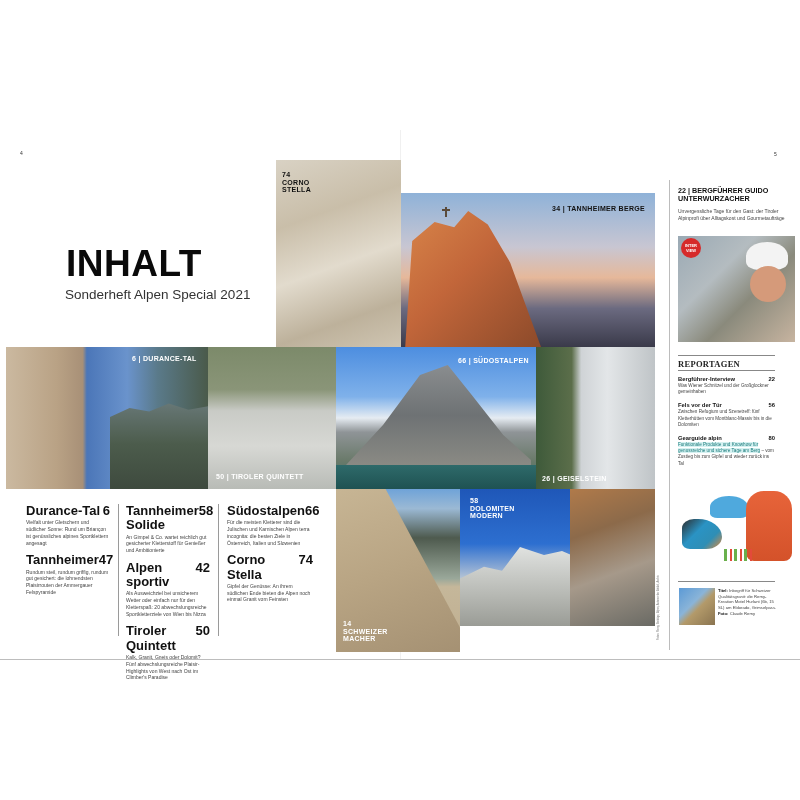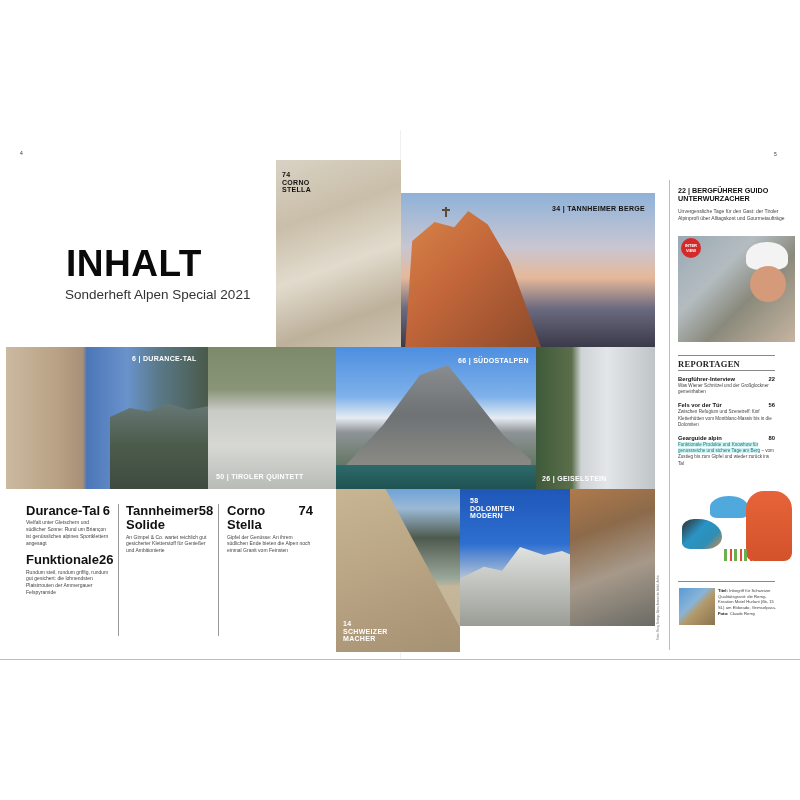--- a/index.html
+++ b/index.html
@@ -162,42 +162,63 @@
 <div class="toc-col" style="left:26px; width:84px;">
   <div class="toc-entry">
     <div class="toc-head">
         <span>Durance-Tal</span>
         <span>6</span>
       </div>
     <div class="toc-desc">Vielfalt unter Gletschern und südlicher Sonne: Rund um Briançon ist genüssliches alpines Sportklettern angesagt</div>
   </div>
   <div class="toc-entry">
     <div class="toc-head">
-        <span>Funktionale</span>
-        <span>26</span>
+        <span>Tannheimer</span>
+        <span>47</span>
       </div>
     <div class="toc-desc">Rundum steil, rundum griffig, rundum gut gesichert: die lohnendsten Plaisirrouten der Ammergauer Felspyramide</div>
   </div>
 </div>
 
 <div class="vrule" style="left:118px; top:504px; height:132px;"></div>
 
 <div class="toc-col" style="left:126px; width:84px;">
   <div class="toc-entry">
     <div class="toc-head">
         <span>Tannheimer Solide</span>
         <span>58</span>
       </div>
     <div class="toc-desc">An Gimpel &amp; Co. wartet reichlich gut gesicherter Kletterstoff für Genießer und Ambitionierte</div>
   </div>
+  <div class="toc-entry">
+    <div class="toc-head">
+        <span>Alpen sportiv</span>
+        <span>42</span>
+      </div>
+    <div class="toc-desc">Als Ausweichziel bei unsicherem Wetter oder einfach nur für den Kletterspaß: 20 abwechslungsreiche Sportkletterziele von Wien bis Nizza</div>
+  </div>
+  <div class="toc-entry">
+    <div class="toc-head">
+        <span>Tiroler Quintett</span>
+        <span>50</span>
+      </div>
+    <div class="toc-desc">Kalk, Granit, Gneis oder Dolomit? Fünf abwechslungsreiche Plaisir-Highlights von West nach Ost im Climber's Paradise</div>
+  </div>
 </div>
 
 <div class="vrule" style="left:218px; top:504px; height:132px;"></div>
 
 <div class="toc-col" style="left:227px; width:86px;">
+  <div class="toc-entry">
+    <div class="toc-head">
+        <span>Südostalpen</span>
+        <span>66</span>
+      </div>
+    <div class="toc-desc">Für die meisten Kletterer sind die Julischen und Karnischen Alpen terra incognita: die besten Ziele in Österreich, Italien und Slowenien</div>
+  </div>
   <div class="toc-entry">
     <div class="toc-head">
         <span>Corno Stella</span>
         <span>74</span>
       </div>
     <div class="toc-desc">Gipfel der Genüsse: An ihrem südlichen Ende bieten die Alpen noch einmal Granit vom Feinsten</div>
   </div>
 </div>
 
 <div class="right-vline"></div>

